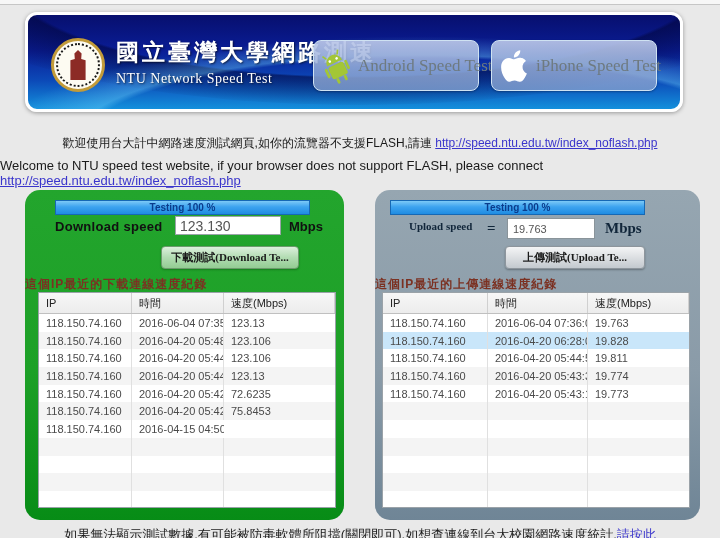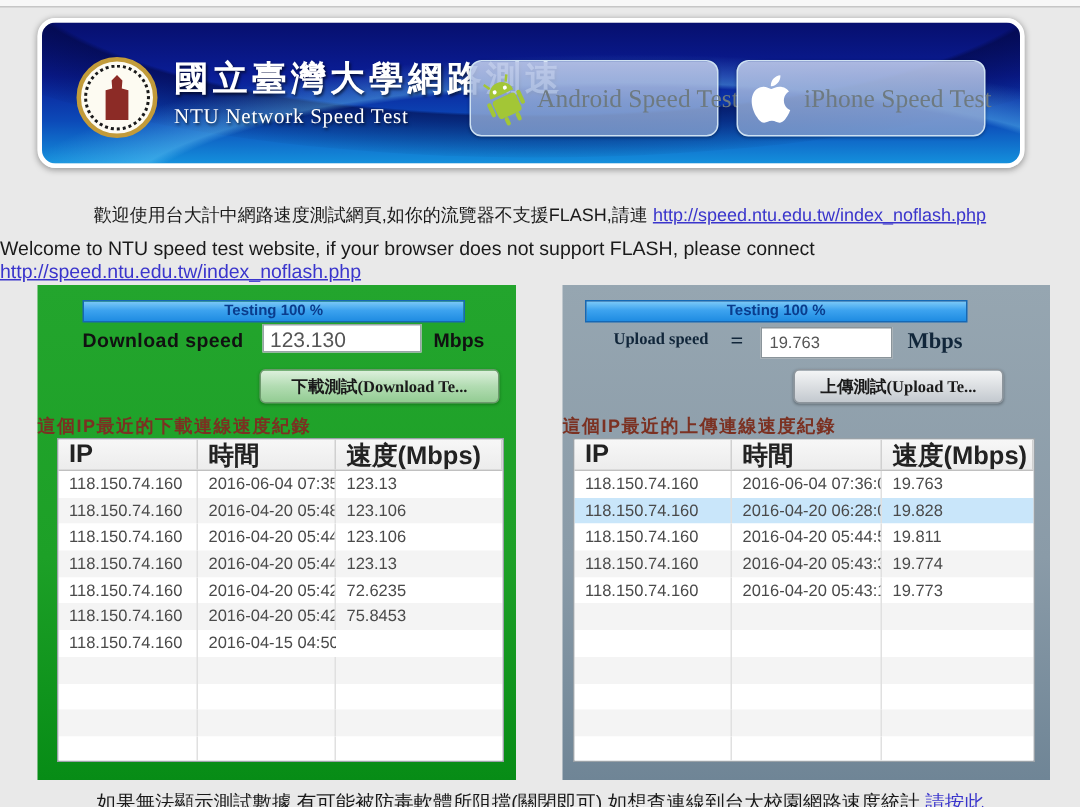--- a/index.html
+++ b/index.html
@@ -40,21 +40,21 @@
   .app-icon { width: 44px; height: 44px; flex: 0 0 44px; display: flex; align-items: center; justify-content: center; }
 
   
   .welcome-zh { position: absolute; left: 0; top: 135px; width: 720px; text-align: center;
     font-size: 12px; color: #1a1a1a; }
   .welcome-en { position: absolute; left: 0; top: 158px; width: 720px; text-align: left;
     font-size: 13px; color: #1a1a1a; }
   a.link { color: #3a35cc; text-decoration: underline; cursor: pointer; }
 
   
-  .panel { position: absolute; top: 190px; height: 330px; }
+  .panel { position: absolute; top: 190px; height: 330px; border-radius: 15px; }
   .panel-download { left: 25px; width: 319px;
     background: linear-gradient(180deg, #23a52d 0%, #1da027 55%, #078c16 100%); }
   .panel-upload { left: 375px; width: 325px;
     background: linear-gradient(180deg, #96a6b1 0%, #8a9ba8 55%, #6f8596 100%); }
 
   .progress { position: absolute; top: 10px; width: 255px; height: 15px;
     border: 1px solid #1668b4; background: linear-gradient(180deg, #7cc9f7 0%, #3da3ef 45%, #1f8ce2 100%);
     display: flex; align-items: center; justify-content: center; }
   .panel-download .progress { left: 30px; }
   .panel-upload .progress { left: 15px; }
@@ -72,44 +72,44 @@
     font-size: 15px; font-weight: bold; color: #11263a; }
   .speed-input-ul { position: absolute; left: 132px; top: 28px; width: 88px; height: 21px;
     border: 1px solid #8a949a; background: #ffffff; font-size: 11px; color: #555; padding-left: 5px;
     font-family: "Liberation Sans", sans-serif; }
   .unit-ul { position: absolute; left: 230px; top: 30px; font-family: "Liberation Serif", serif;
     font-size: 15px; font-weight: bold; color: #11263a; }
 
   .test-btn { position: absolute; top: 56px; height: 23px; border-radius: 4px;
     font-size: 11px; font-weight: bold; color: #1a1a1a; cursor: pointer;
     font-family: "Liberation Serif", serif; white-space: nowrap; overflow: hidden; padding: 0 6px; }
-  .btn-dl { left: 148px; width: 160px; border: 1px solid #6d9a6d;
+  .btn-dl { left: 136px; width: 138px; border: 1px solid #6d9a6d;
     background: linear-gradient(180deg, #ddf0dd 0%, #b2dcb2 50%, #93cc93 100%);
     box-shadow: 0 1px 2px rgba(0,40,0,0.3); }
   .btn-ul { left: 130px; width: 140px; border: 1px solid #8d959c;
     background: linear-gradient(180deg, #f4f5f6 0%, #dcdfe2 50%, #c3c9cf 100%);
-    box-shadow: 0 1px 2px rgba(0,0,0,0.3); margin-left: 24px; }
+    box-shadow: 0 1px 2px rgba(0,0,0,0.3); }
 
   .table-title { position: absolute; top: 86px; width: 100%; text-align: left;
     font-size: 12px; font-weight: bold; color: #7b3122; letter-spacing: 1px; }
 
   
   .hist-table { position: absolute; top: 102px; background: #ffffff; border: 1px solid #9aa2a8;
     display: flex; flex-direction: column; overflow: hidden; }
   .panel-download .hist-table { left: 13px; width: 298px; height: 216px; }
   .panel-upload .hist-table { left: 7px; width: 308px; height: 216px; }
   .t-row { display: flex; flex: 0 0 17.7px; height: 17.7px; align-items: center; background: #ffffff; }
   .t-row.alt { background: #f4f4f4; }
   .t-row.hl { background: #c9e6fa; }
   .t-row.t-head { flex: 0 0 21px; height: 21px; background: linear-gradient(180deg, #f7f7f7 0%, #ececec 100%);
     border-bottom: 1px solid #c0c0c0; }
   .t-cell { height: 100%; display: flex; align-items: center; padding-left: 7px;
     font-size: 11px; color: #4a4a4a; white-space: nowrap; overflow: hidden; border-right: 1px solid #e0e0e0; }
   .t-cell:last-child { border-right: none; }
-  .t-head .t-cell { font-weight: bold; color: #222; font-size: 17px; border-right: 1px solid #d0d0d0; }
+  .t-head .t-cell { font-weight: normal; color: #222; font-size: 11px; border-right: 1px solid #d0d0d0; }
   .panel-download .c0 { width: 93px; flex: 0 0 93px; }
   .panel-download .c1 { width: 92px; flex: 0 0 92px; }
   .panel-download .c2 { width: 111px; flex: 0 0 111px; }
   .panel-upload .c0 { width: 105px; flex: 0 0 105px; }
   .panel-upload .c1 { width: 100px; flex: 0 0 100px; }
   .panel-upload .c2 { width: 101px; flex: 0 0 101px; }
 
   
   .footer-note { position: absolute; left: 0; top: 526px; width: 720px; text-align: center;
     font-size: 13px; color: #1a1a1a; }

